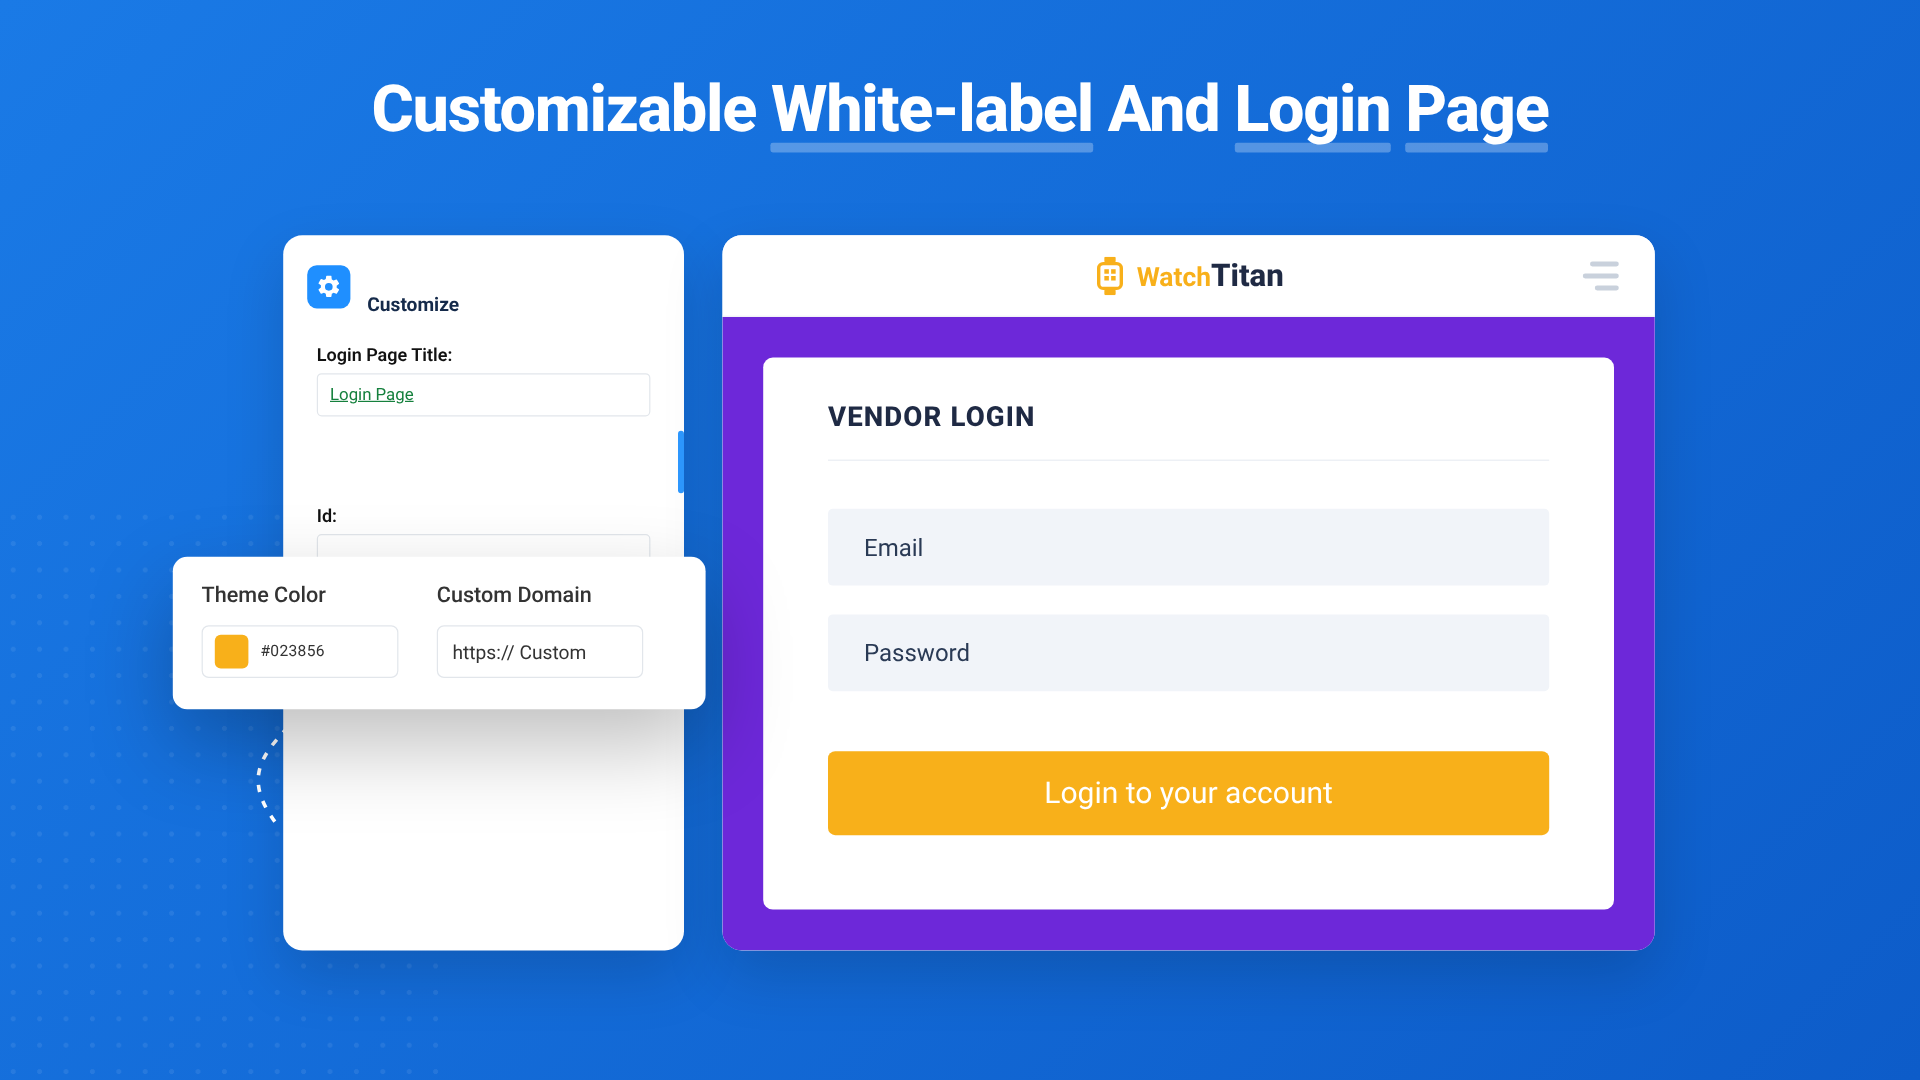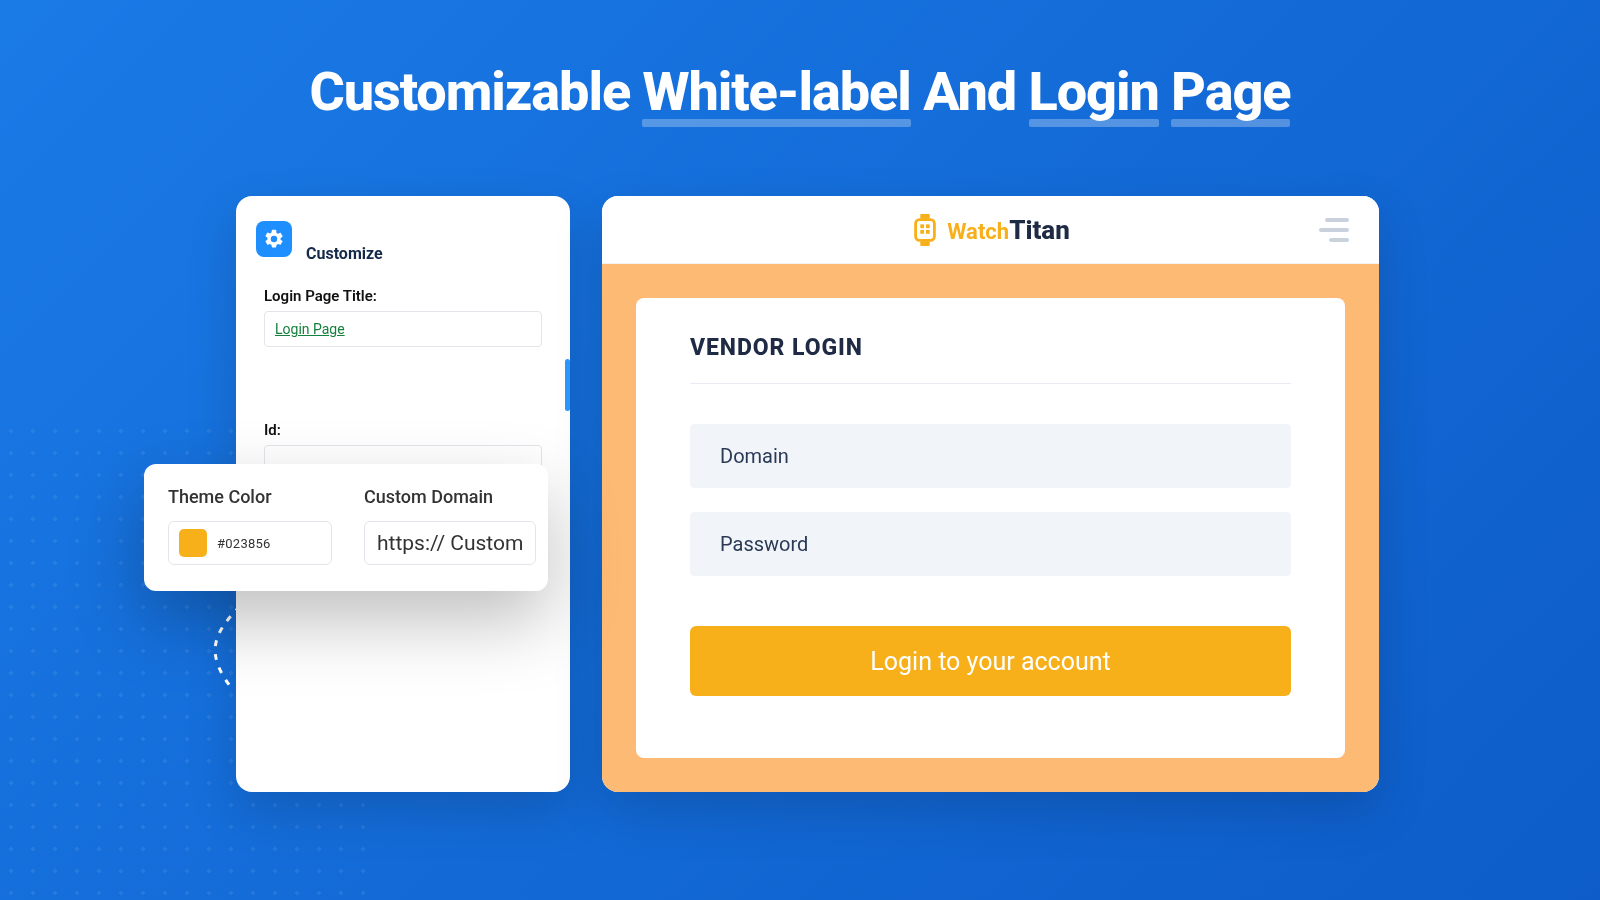--- a/index.html
+++ b/index.html
@@ -93,21 +93,21 @@
     justify-content: space-between;
   }
   .text-input.placeholder { color: #15803d; text-decoration: underline; }
   .select-input .chev { width: 18px; height: 18px; color: #9aa4b2; }
   .id-trail { font-size: 15px; font-weight: 600; color: #111; margin-top: 74px; margin-bottom: 6px; }
 
   
   .theme-overlay {
     position: absolute;
     left: 144px; top: 464px;
-    width: 404px;
+    width: 444px;
     background: #fff;
     border-radius: 12px;
     box-shadow: 0 30px 70px rgba(0,0,0,.25);
     padding: 22px 24px 26px 24px;
     display: flex;
     gap: 32px;
     z-index: 10;
   }
   .theme-col .th-lbl { font-size: 18px; font-weight: 500; color: #333; margin-bottom: 14px; }
   .color-input {
@@ -116,21 +116,21 @@
     border: 1px solid #e2e6eb; border-radius: 6px;
     padding: 0 10px;
   }
   .swatch { width: 28px; height: 28px; background: #f8b01a; border-radius: 5px; }
   .color-input .val { font-size: 13px; color: #333; letter-spacing: .02em; }
   .domain-input {
     height: 44px; width: 172px;
     border: 1px solid #e2e6eb; border-radius: 6px;
     padding: 0 12px;
     display: flex; align-items: center;
-    font-size: 21px; color: #333;
+    font-size: 16px; color: #333;
     overflow: hidden; white-space: nowrap;
   }
 
   .connector {
     position: absolute;
     left: 190px; top: 596px;
     width: 80px; height: 90px;
     z-index: 5;
     pointer-events: none;
   }
@@ -168,21 +168,21 @@
     display: flex; flex-direction: column; justify-content: space-between;
     align-items: flex-end;
     cursor: pointer;
   }
   .menu-icon span { display: block; height: 4px; background: #c9d1dc; border-radius: 2px; }
   .menu-icon span:nth-child(1){ width: 24px; }
   .menu-icon span:nth-child(2){ width: 30px; }
   .menu-icon span:nth-child(3){ width: 20px; }
 
   .lp-body {
-    background: #fdba74;
+    background: #6d28d9;
     height: calc(100% - 68px);
     padding: 34px;
   }
   .login-card {
     background: #fff;
     border-radius: 8px;
     height: 100%;
     padding: 36px 54px 40px 54px;
   }
   .login-title {
@@ -303,21 +303,21 @@
       <span></span>
         <span></span>
         <span></span>
     </div>
   </div>
 
   <div class="lp-body">
     <div class="login-card">
       <div class="login-title">VENDOR LOGIN</div>
       <div class="login-field mt1">
-        <span>Domain</span>
+        <span>Email</span>
       </div>
       <div class="login-field" style="margin-top:24px">
         <span>Password</span>
       </div>
       <div class="login-btn">
         <span>Login to your account</span>
       </div>
     </div>
   </div>
 </div>

